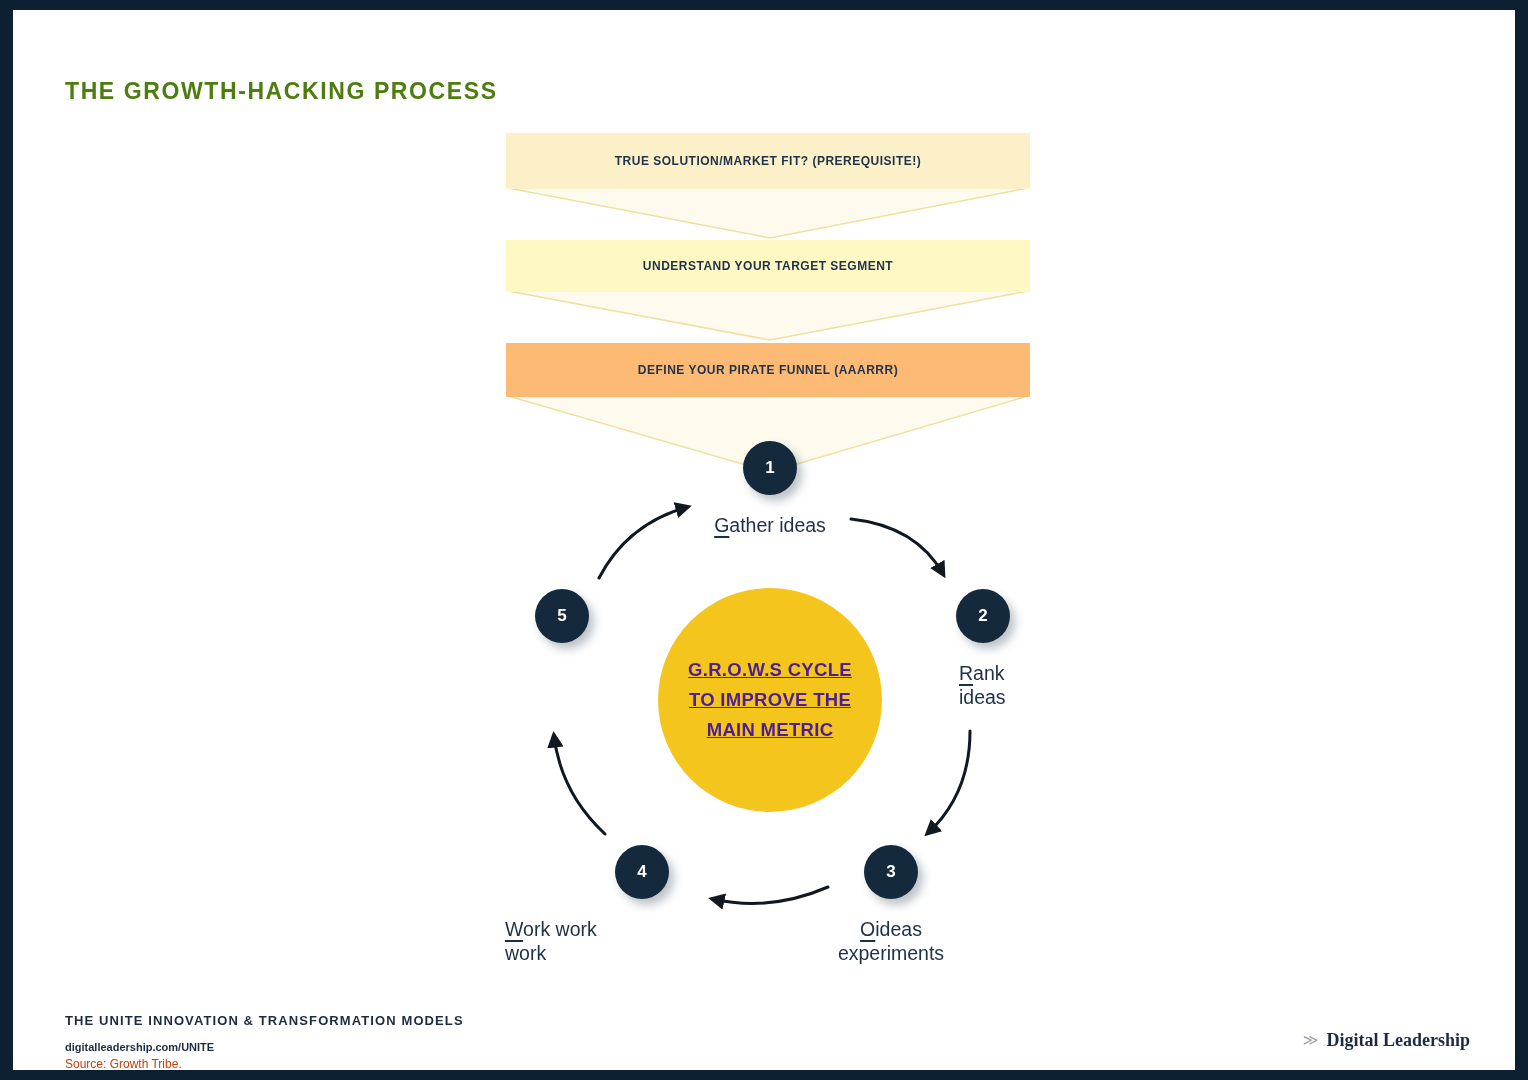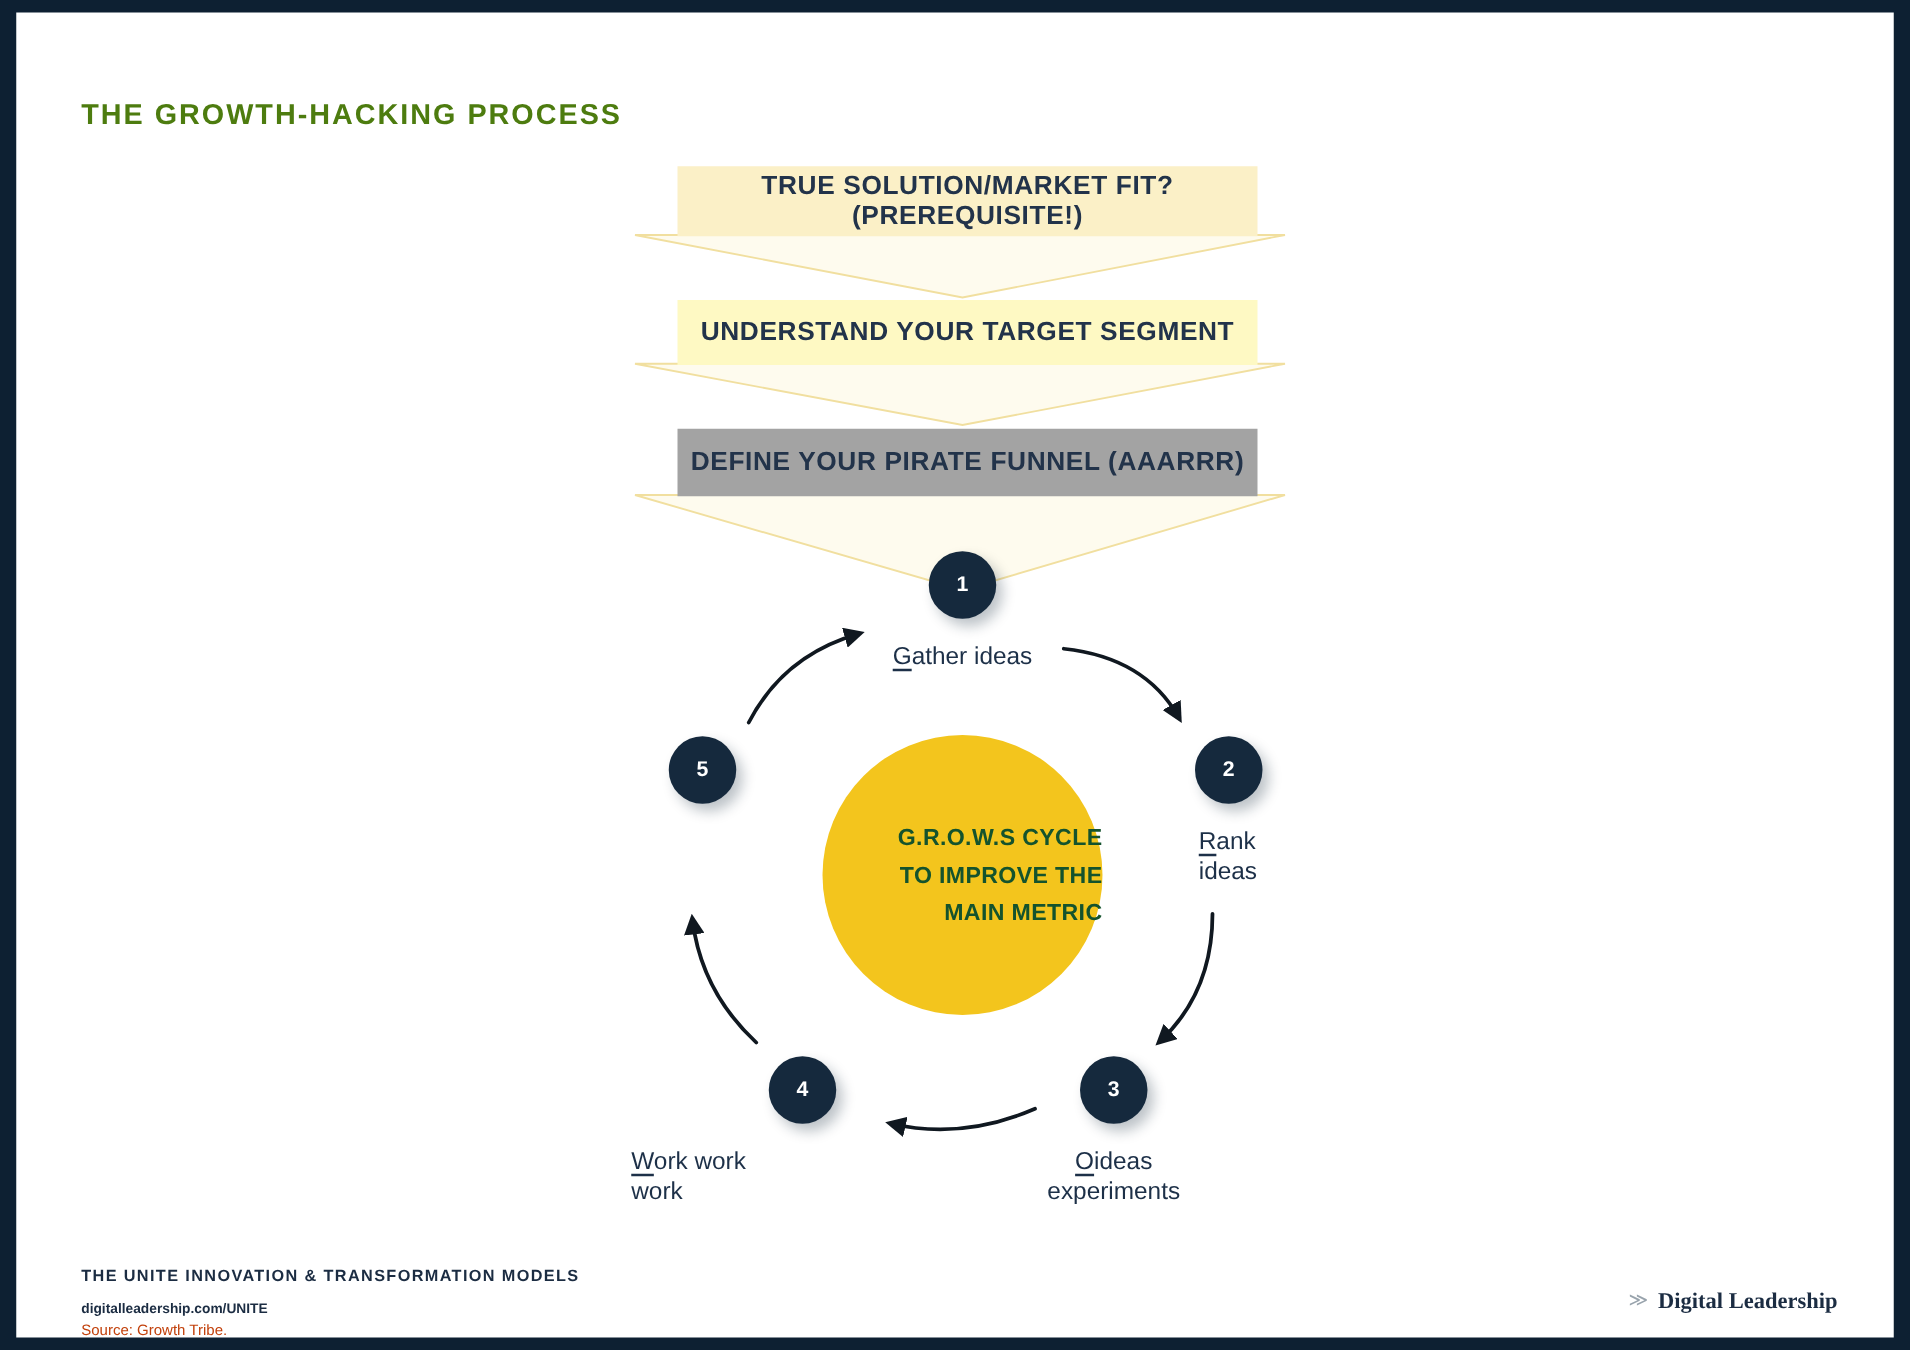--- a/index.html
+++ b/index.html
@@ -19,26 +19,25 @@
   
   .page-title{
     left:52px;top:68px;
     font-size:23px;font-weight:bold;letter-spacing:1.6px;
     color:#4d7c0f;
   }
   
   .overlay{left:0;top:0;width:1528px;height:1080px;pointer-events:none;}
   
   .bar{
-    left:493px;width:464px;
+    left:493px;width:524px;
     display:flex;align-items:center;justify-content:center;
-    font-size:21px;font-weight:bold;letter-spacing:.5px;
+    font-size:12px;font-weight:bold;letter-spacing:.5px;
     color:#22334a;text-align:center;
     z-index:3;
-    margin-left:36px;
   }
   .bar1{top:123px;height:56px;}
   .bar2{top:230px;height:52px;}
   .bar3{top:333px;height:54px;}
   
   .node{
     width:54px;height:54px;border-radius:50%;
     display:flex;align-items:center;justify-content:center;
     color:#ffffff;font-size:17px;font-weight:bold;
     box-shadow:5px 6px 10px rgba(16,35,55,.28);
@@ -58,23 +57,23 @@
   .clabel2{left:946px;top:651px;width:140px;text-align:left;}
   .clabel3{left:758px;top:907px;width:240px;text-align:center;}
   .clabel4{left:492px;top:907px;width:240px;text-align:left;}
   .clabel5{left:458px;top:651px;width:180px;text-align:center;}
   .initial{text-decoration:underline;text-underline-offset:4px;text-decoration-thickness:1.5px;}
   .label-line2:empty{display:none;}
   .label-line2{display:block;}
   
   .center-circle{
     left:645px;top:578px;width:224px;height:224px;border-radius:50%;
-    display:flex;flex-direction:column;align-items:flex-end;justify-content:center;
-    font-size:18.5px;font-weight:bold;letter-spacing:.3px;color:#14532d;
-    line-height:30px;text-align:center;z-index:2;
+    display:flex;flex-direction:column;align-items:center;justify-content:center;
+    font-size:18.5px;font-weight:bold;letter-spacing:.3px;color:#4c1d95;
+    line-height:30px;text-align:center;z-index:2;text-decoration:underline;
   }
   
   .footer-left{left:52px;top:1003px;}
   .footer-line1{display:flex;align-items:baseline;gap:13px;flex-direction:column;}
   .series-title{font-size:13px;font-weight:bold;letter-spacing:1.1px;color:#1b2c42;}
   .series-url{font-size:11px;font-weight:bold;color:#1b2c42;}
   .source-line{margin-top:4px;font-size:12px;color:#c2410c;}
   .brand{
     right:45px;top:1020px;
     display:flex;align-items:center;gap:8px;
@@ -109,21 +108,21 @@
       <path d="M815,877 Q757,902 700,889" marker-end="url(#ah)" style="stroke: rgb(16, 24, 32);"></path>
       <path d="M592,824 Q548,783 541,726" marker-end="url(#ah)" style="stroke: rgb(16, 24, 32);"></path>
       <path d="M586,568 Q614,514 674,497" marker-end="url(#ah)" style="stroke: rgb(16, 24, 32);"></path>
     </g>
   </svg>
 
   <div class="abs page-title">THE GROWTH-HACKING PROCESS</div>
 
   <div class="abs bar bar1" style="background: rgb(251, 240, 199);">TRUE SOLUTION/MARKET FIT? (PREREQUISITE!)</div>
   <div class="abs bar bar2" style="background: #fef9c3;">UNDERSTAND YOUR TARGET SEGMENT</div>
-  <div class="abs bar bar3" style="background: #a3a3a3;">DEFINE YOUR PIRATE FUNNEL (AAARRR)</div>
+  <div class="abs bar bar3" style="background: #fdba74;">DEFINE YOUR PIRATE FUNNEL (AAARRR)</div>
 
   <div class="abs center-circle" style="background: rgb(243, 197, 29);">
     <span>G.R.O.W.S CYCLE</span>
     <span>TO IMPROVE THE</span>
     <span>MAIN METRIC</span>
   </div>
 
   <div class="abs node node1" style="background: rgb(21, 41, 61);">
       <span>1</span>
     </div>

